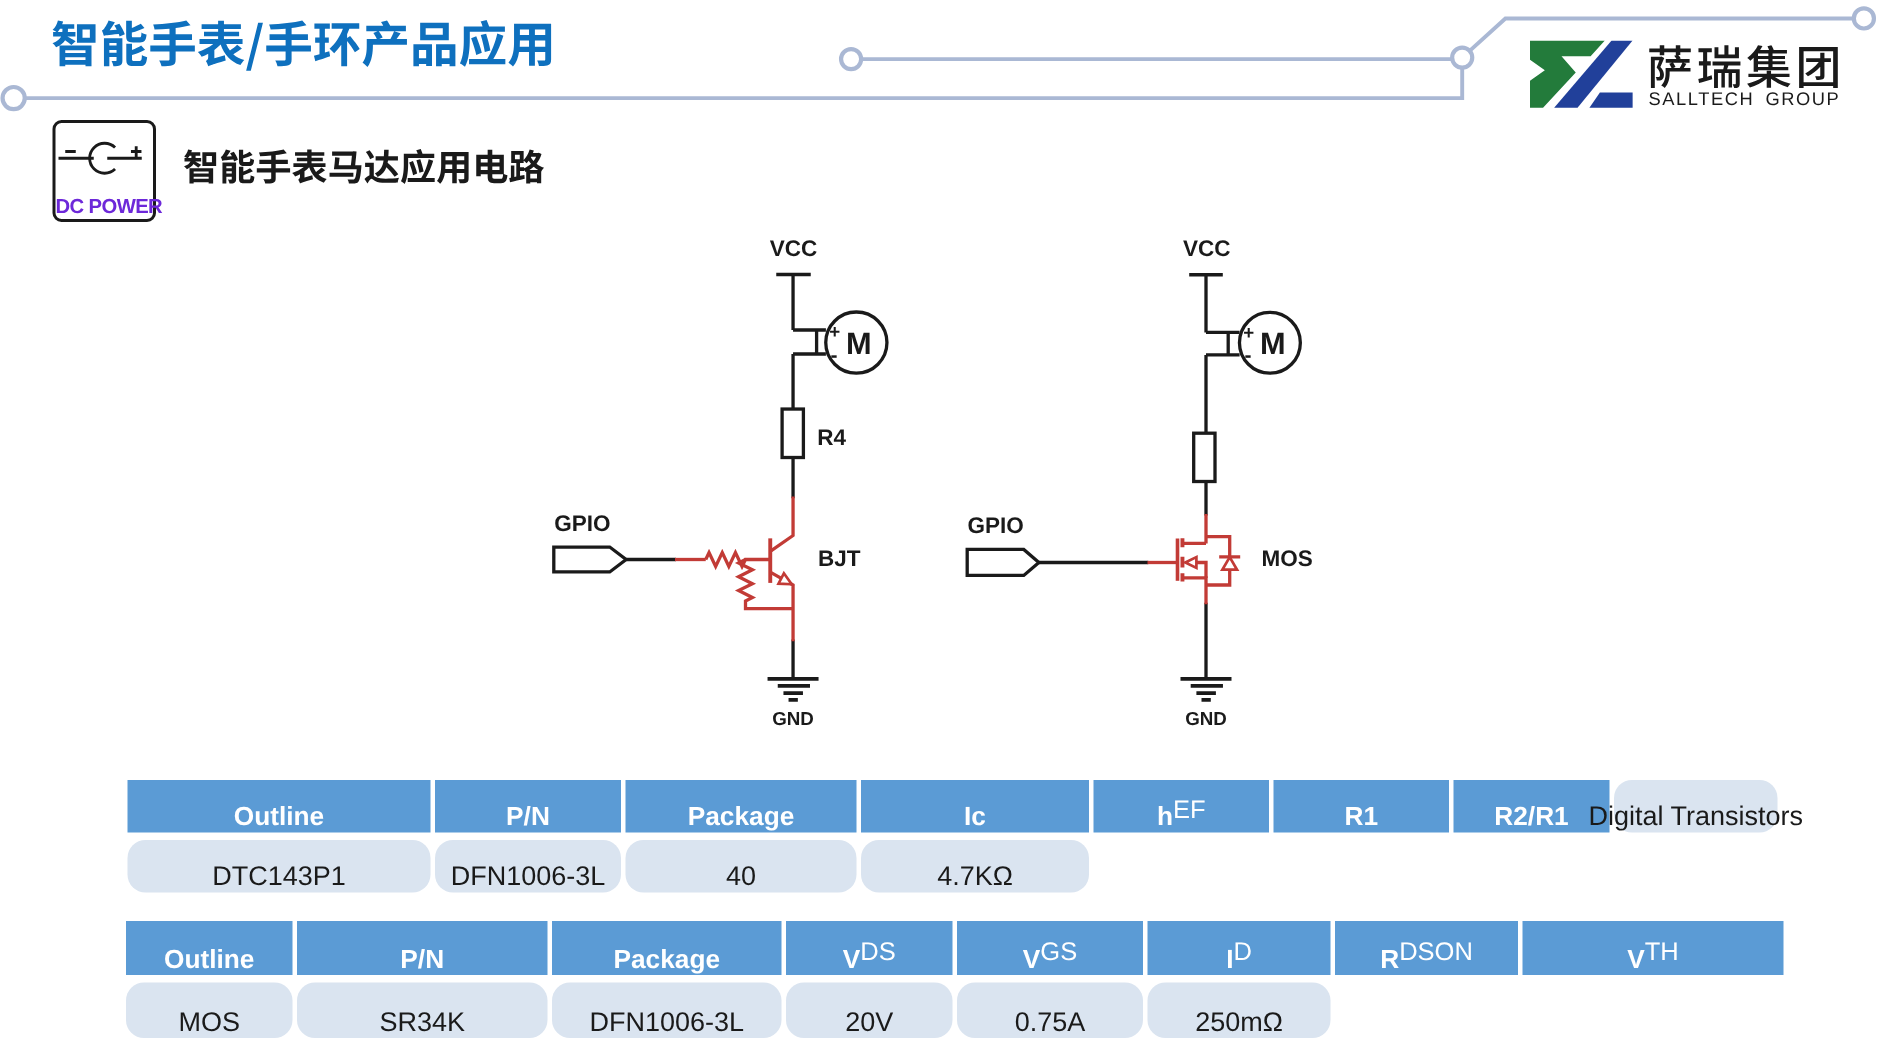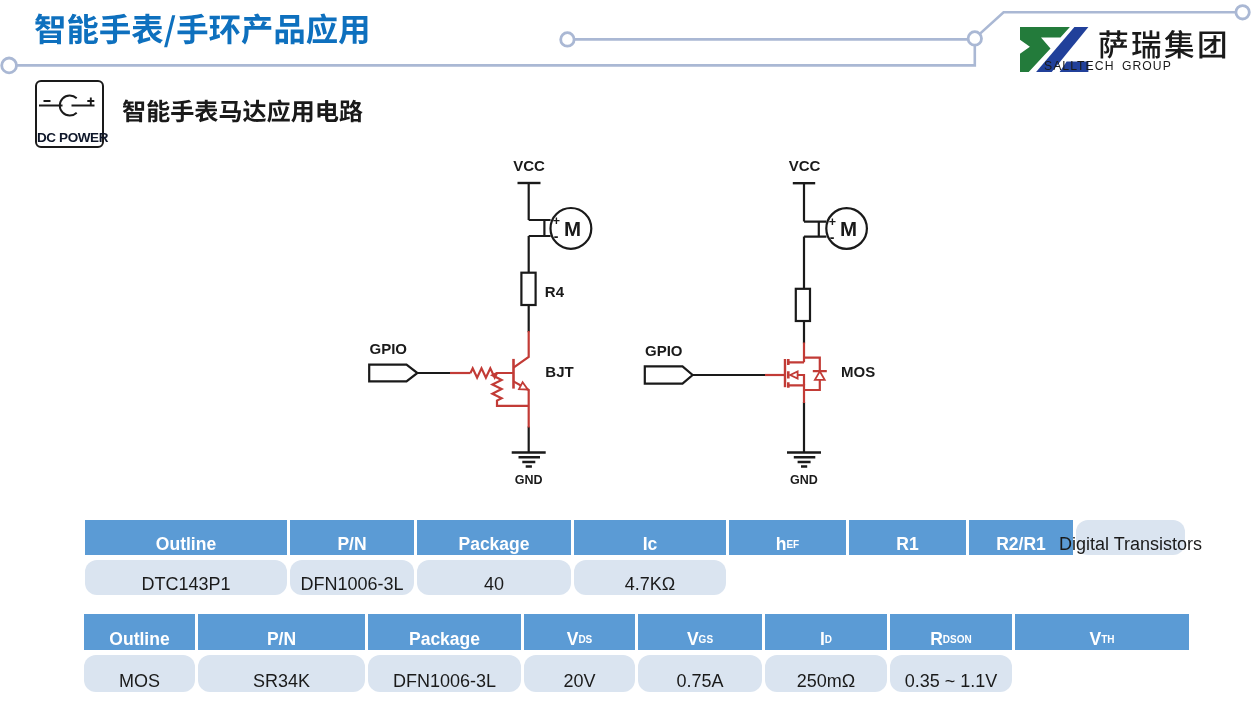--- a/index.html
+++ b/index.html
@@ -3,33 +3,33 @@
 <meta charset="utf-8">
 <style>
   html,body { margin:0; padding:0; background:#fff; }
   #slide { position:relative; width:1254px; height:704px; background:#ffffff; overflow:hidden;
            font-family:"Liberation Sans","DejaVu Sans",sans-serif; }
   .abs { position:absolute; }
   svg text { font-family:"Liberation Sans","DejaVu Sans",sans-serif; fill:#1a1a1a; }
   .dcbox { position:absolute; left:35px; top:80px; width:69px; height:68px;
            border:2.2px solid #1a1a1a; border-radius:6px; box-sizing:border-box; }
   .dclabel { position:absolute; left:0; right:0; bottom:1px; text-align:center;
-             font-size:13.5px; font-weight:bold; letter-spacing:-0.4px; color:#0f172a;
+             font-size:13.5px; font-weight:bold; letter-spacing:-0.4px; color:#6d28d9;
              white-space:nowrap; }
-  .latin-logo { position:absolute; left:1044px; top:59px; font-size:12.2px; color:#1a1a1a;
+  .latin-logo { position:absolute; left:1099px; top:59px; font-size:12.2px; color:#1a1a1a;
                 letter-spacing:1.05px; word-spacing:3px; white-space:nowrap; }
   .tbl { position:absolute; display:grid; column-gap:3px; row-gap:5px; }
   #tbl1 { left:85px; top:520px; grid-template-columns:202px 124px 154px 152px 117px 117px 104px 109px;
           grid-template-rows:35px 35px; }
   #tbl2 { left:84px; top:614px; grid-template-columns:111px 167px 153px 111px 124px 122px 122px 174px;
           grid-template-rows:36px 37px; }
   .cell { display:flex; align-items:flex-end; justify-content:center; white-space:nowrap; }
   .cell.h { background:#5B9BD5; color:#ffffff; font-weight:bold; font-size:17.5px; }
   .cell.d { background:#DAE4F0; color:#1a1a1a; font-size:18px;border-radius:12px; }
-  .cell .sub { font-size:10px; font-weight:bold; align-self:flex-end; transform:translateY(-5px); }
+  .cell .sub { font-size:17px; font-weight:normal; align-self:flex-end; transform:translateY(-5px); }
 </style>
 </head>
 <body>
 <div id="slide">
 
   <svg class="abs" style="left:0;top:0" width="1254" height="90" viewBox="0 0 1254 90">
     <g stroke="#AAB8D4" stroke-width="2.6" fill="none">
       <path d="M574.4 39.4 H974.8 M974.8 38.4 L1003.6 12.3 H1236 M974.8 38.4 V65.4 H9"></path>
     </g>
     <g stroke="#AAB8D4" stroke-width="2.8" fill="#ffffff">
@@ -189,15 +189,14 @@
       <div class="cell h">
         <span>V</span>
         <span class="sub">TH</span>
       </div>
       <div class="cell d">MOS</div>
       <div class="cell d">SR34K</div>
       <div class="cell d">DFN1006-3L</div>
       <div class="cell d">20V</div>
       <div class="cell d">0.75A</div>
       <div class="cell d">250mΩ</div>
-      <div class="cell d">0.35 ~ 1.1V</div>
     </div>
 </div>
 
 </body></html>

